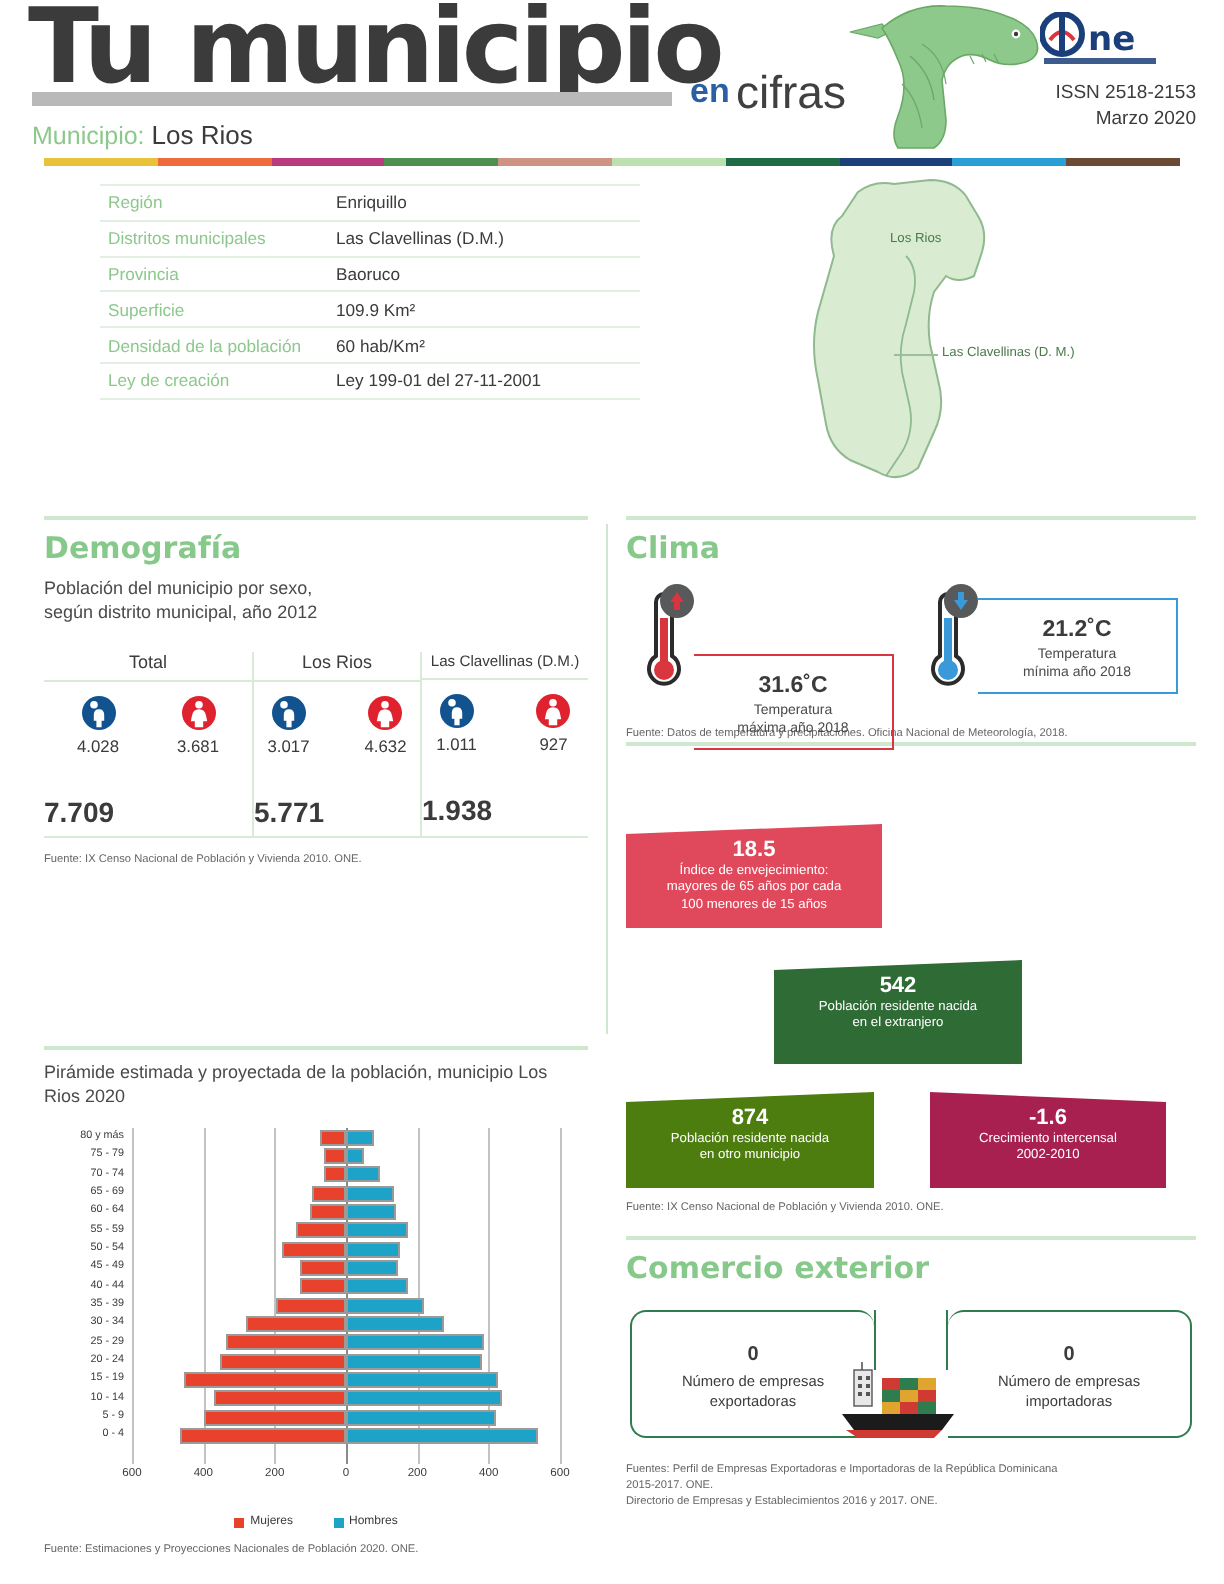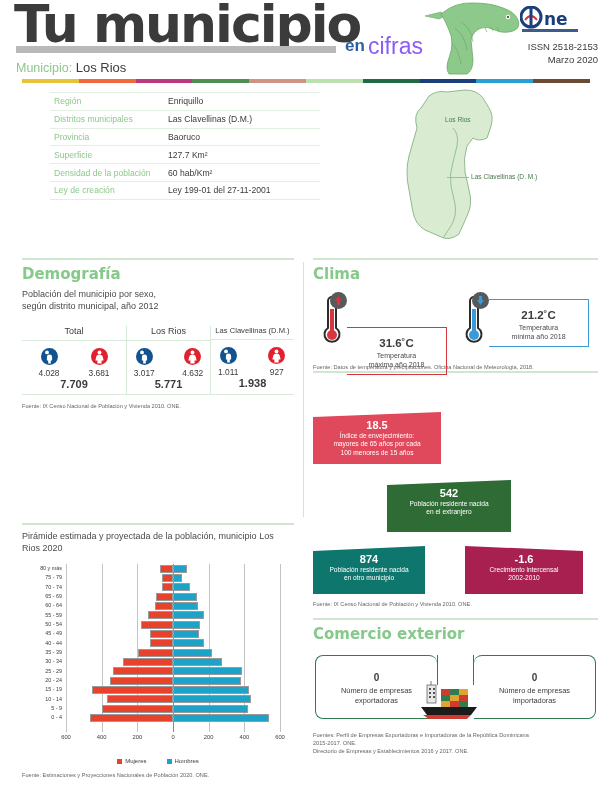--- a/index.html
+++ b/index.html
@@ -23,21 +23,21 @@
   .title-rule {
     position: absolute; left: 16px; top: 46px; width: 320px; height: 7px;
     background: #b9b9b9;
   }
   .title-en {
     position: absolute; left: 345px; top: 36px;
     font-size: 17px; color: #2b5fa4; font-weight: bold;
   }
   .title-cifras {
     position: absolute; left: 368px; top: 33px;
-    font-size: 23px; color: #8b5cf6;
+    font-size: 23px; color: #404040;
   }
   .muni-line { position: absolute; left: 16px; top: 60px; font-size: 12.5px; }
   .muni-label { color: #8cc88c; }
   .muni-name { color: #3b3b3b; font-size: 13px; }
 
   .iguana { position: absolute; left: 415px; top: -2px; width: 110px; height: 78px; }
 
   .logo-one { position: absolute; left: 520px; top: 6px; width: 74px; height: 30px; }
   .issn {
     position: absolute; right: 14px; top: 40px; text-align: right;
@@ -92,21 +92,21 @@
     padding-bottom: 4px; border-bottom: 1px solid #d8ead8;
   }
   .demo-head.small { font-size: 7.6px; }
   .demo-pair { display: flex; justify-content: center; gap: 14px; padding-top: 7px; }
   .demo-cell { text-align: center; width: 36px; }
   .sex-icon { width: 17px; height: 17px; border-radius: 50%; margin: 0 auto; position: relative; }
   .sex-icon.m { background: #12538f; }
   .sex-icon.f { background: #e0222f; }
   .sex-icon svg { position: absolute; left: 0; top: 0; }
   .demo-num { font-size: 8.4px; color: #3b3b3b; margin-top: 3px; }
-  .demo-sum { text-align: center; font-size: 11px; font-weight: bold; color: #3b3b3b; margin-top: 0; }
+  .demo-sum { text-align: left; font-size: 14px; font-weight: bold; color: #3b3b3b; margin-top: 20px; }
   .demo-fuente { margin-top: 7px; }
 
   
   .clima { position: absolute; left: 313px; top: 265px; width: 285px; }
   .clima-row { display: flex; margin-top: 10px; }
   .clima-item { position: relative; width: 142px; height: 62px; }
   .thermo { position: absolute; left: 6px; top: 2px; width: 26px; height: 52px; }
   .tbox {
     position: absolute; left: 34px; top: 6px; width: 100px; height: 48px;
     text-align: center;
@@ -230,21 +230,21 @@
           <tr>
             <td class="k">Distritos municipales</td>
             <td class="v">Las Clavellinas (D.M.)</td>
           </tr>
           <tr>
             <td class="k">Provincia</td>
             <td class="v">Baoruco</td>
           </tr>
           <tr>
             <td class="k">Superficie</td>
-            <td class="v">127.7 Km²</td>
+            <td class="v">109.9 Km²</td>
           </tr>
           <tr>
             <td class="k">Densidad de la población</td>
             <td class="v">60 hab/Km²</td>
           </tr>
           <tr>
             <td class="k">Ley de creación</td>
             <td class="v">Ley 199-01 del 27-11-2001</td>
           </tr>
         </tbody>
@@ -388,21 +388,21 @@
     <div class="fuente" style="margin-top:8px">Fuente: Datos de temperatura y precipitaciones. Oficina Nacional de Meteorología, 2018.</div>
   </div>
 
   <div class="indic">
     <div style="position:relative; height:214px; margin-top:8px;" id="indic-wrap">
         <div class="banner banner-clip-l" style="left: 0px; top: 26px; width: 128px; height: 52px; background: rgb(224, 72, 91);"><b>18.5</b><span style="white-space:pre-line">Índice de envejecimiento:
 mayores de 65 años por cada
 100 menores de 15 años</span></div>
         <div class="banner banner-clip-l" style="left: 74px; top: 94px; width: 124px; height: 52px; background: rgb(47, 107, 53);"><b>542</b><span style="white-space:pre-line">Población residente nacida
 en el extranjero</span></div>
-        <div class="banner banner-clip-l" style="left: 0px; top: 160px; width: 112px; height: 48px; background: #0f766e;"><b>874</b><span style="white-space:pre-line">Población residente nacida
+        <div class="banner banner-clip-l" style="left: 0px; top: 160px; width: 124px; height: 48px; background: #4d7c0f;"><b>874</b><span style="white-space:pre-line">Población residente nacida
 en otro municipio</span></div>
         <div class="banner banner-clip-r" style="left: 152px; top: 160px; width: 118px; height: 48px; background: rgb(168, 32, 80);"><b>-1.6</b><span style="white-space:pre-line">Crecimiento intercensal
 2002-2010</span></div>
       </div>
     <div class="fuente">Fuente: IX Censo Nacional de Población y Vivienda 2010. ONE.</div>
   </div>
 
   <div class="pyr">
     <div class="sec-sub" style="margin-top:0">Pirámide estimada y proyectada de la población,
 municipio Los Rios 2020</div>

